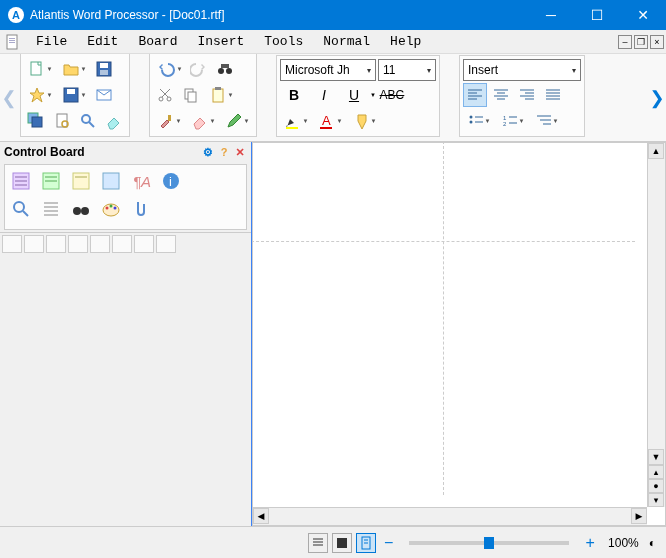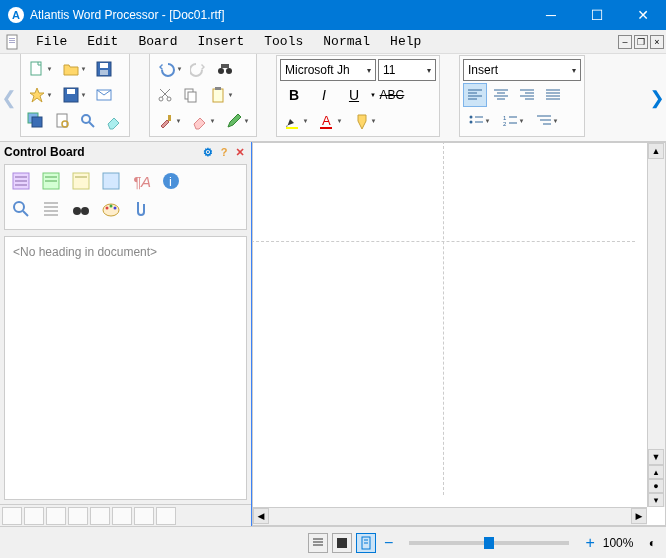--- a/index.html
+++ b/index.html
@@ -47,21 +47,21 @@
 .vscroll .track { flex:1; }
 .hscroll .track { flex:1; }
 .extra-nav { display:flex; flex-direction:column; }
 .extra-nav div { width:16px; height:14px; font-size:9px; display:flex; align-items:center; justify-content:center; border:1px solid #ccc; background:#e8e8e8; }
 .statusbar { height: 32px; background: #f0f0f0; border-top: 1px solid #ccc; display: flex; align-items: center; padding: 0 4px; gap: 4px; }
 .status-sep { flex: 1; }
 .view-btn { width: 20px; height: 20px; border: 1px solid #aaa; display:flex; align-items:center; justify-content:center; font-size:11px; }
 .view-btn.active { background: #cce4f7; border-color: #0078d7; }
 .zoom-slider { width: 160px; height: 4px; background: #ccc; position: relative; margin: 0 8px; }
 .zoom-slider::after { content:''; position:absolute; left:50%; top:-4px; width:10px; height:12px; background:#0078d7; transform:translateX(-50%); }
-.zoom-pct { font-size: 12px; min-width: 36px; }
+.zoom-pct { font-size: 12px; min-width: 36px; text-align: right; }
 svg { display: block; }
 </style>
 </head>
 <body>
 
 <div class="titlebar">
   <div class="titlebar-icon">A</div>
   <div class="titlebar-text">Atlantis Word Processor - [Doc01.rtf]</div>
   <div class="titlebar-btns">
     <div class="titlebar-btn">─</div>
@@ -425,23 +425,20 @@
               <circle cx="14" cy="9" r="1.5" fill="#44d"></circle>
             </svg>
           </div>
         <div class="cb-icon">
             <svg width="20" height="20">
               <path d="M7 3v10a3 3 0 0 0 6 0V5" fill="none" stroke="#5a8dd0" stroke-width="2"></path>
             </svg>
           </div>
       </div>
     </div>
-    <div class="cb-content">
-      <span>&lt;No heading in document&gt;</span>
-    </div>
     <div class="cb-status">
       <span></span>
       <span></span>
       <span></span>
       <span></span>
       <span></span>
       <span></span>
       <span></span>
       <span></span>
     </div>

